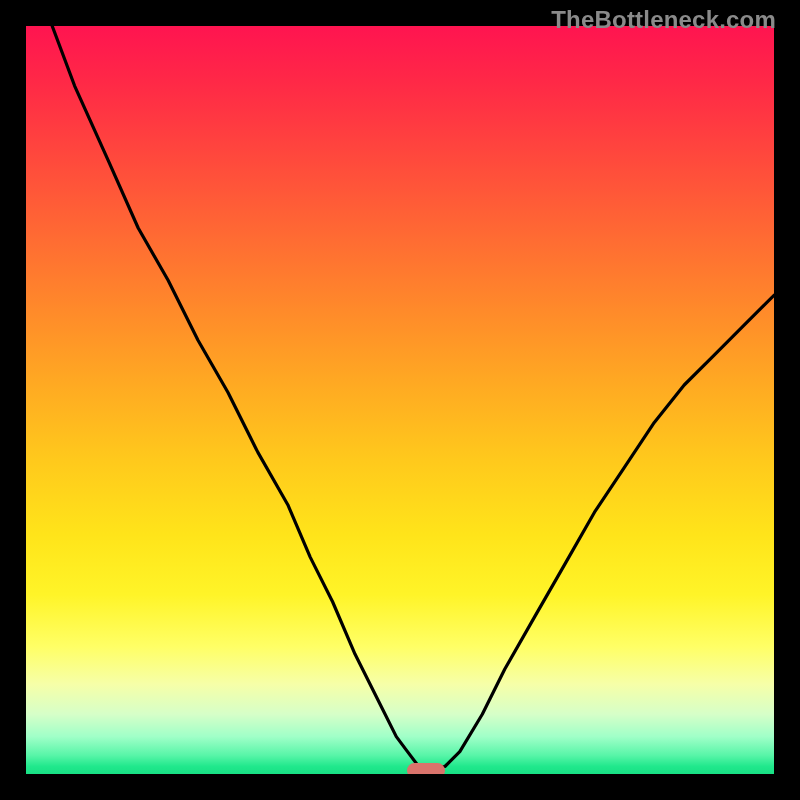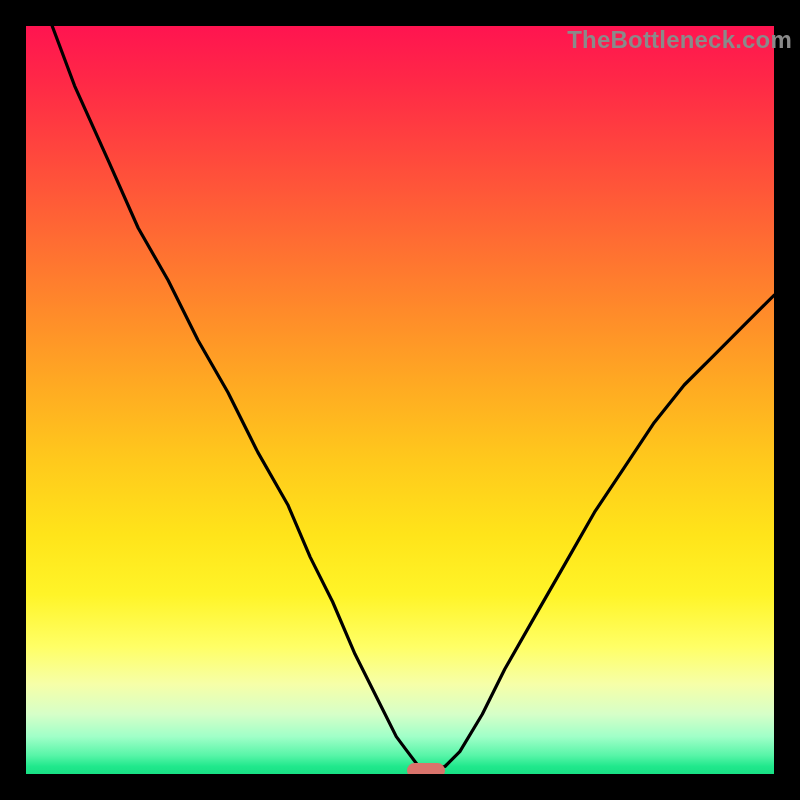--- a/index.html
+++ b/index.html
@@ -54,27 +54,26 @@
     inset: 0;
   }
   .marker {
     position: absolute;
     background: #d9736b;
     border-radius: 8px;
   }
   .watermark {
     position: absolute;
     top: 6px;
-    right: 8px;
+    right: 24px;
     font-family: Arial, Helvetica, sans-serif;
     font-size: 24px;
     font-weight: 600;
     color: #8a8a8a;
     letter-spacing: 0.2px;
-    margin-top: 20px;
   }
 </style>
 </head>
 <body>
 
 <div class="frame">
   <div class="plot">
     <div class="gradient"></div>
 
     <svg class="curve" viewBox="0 0 748 748" preserveAspectRatio="none">

